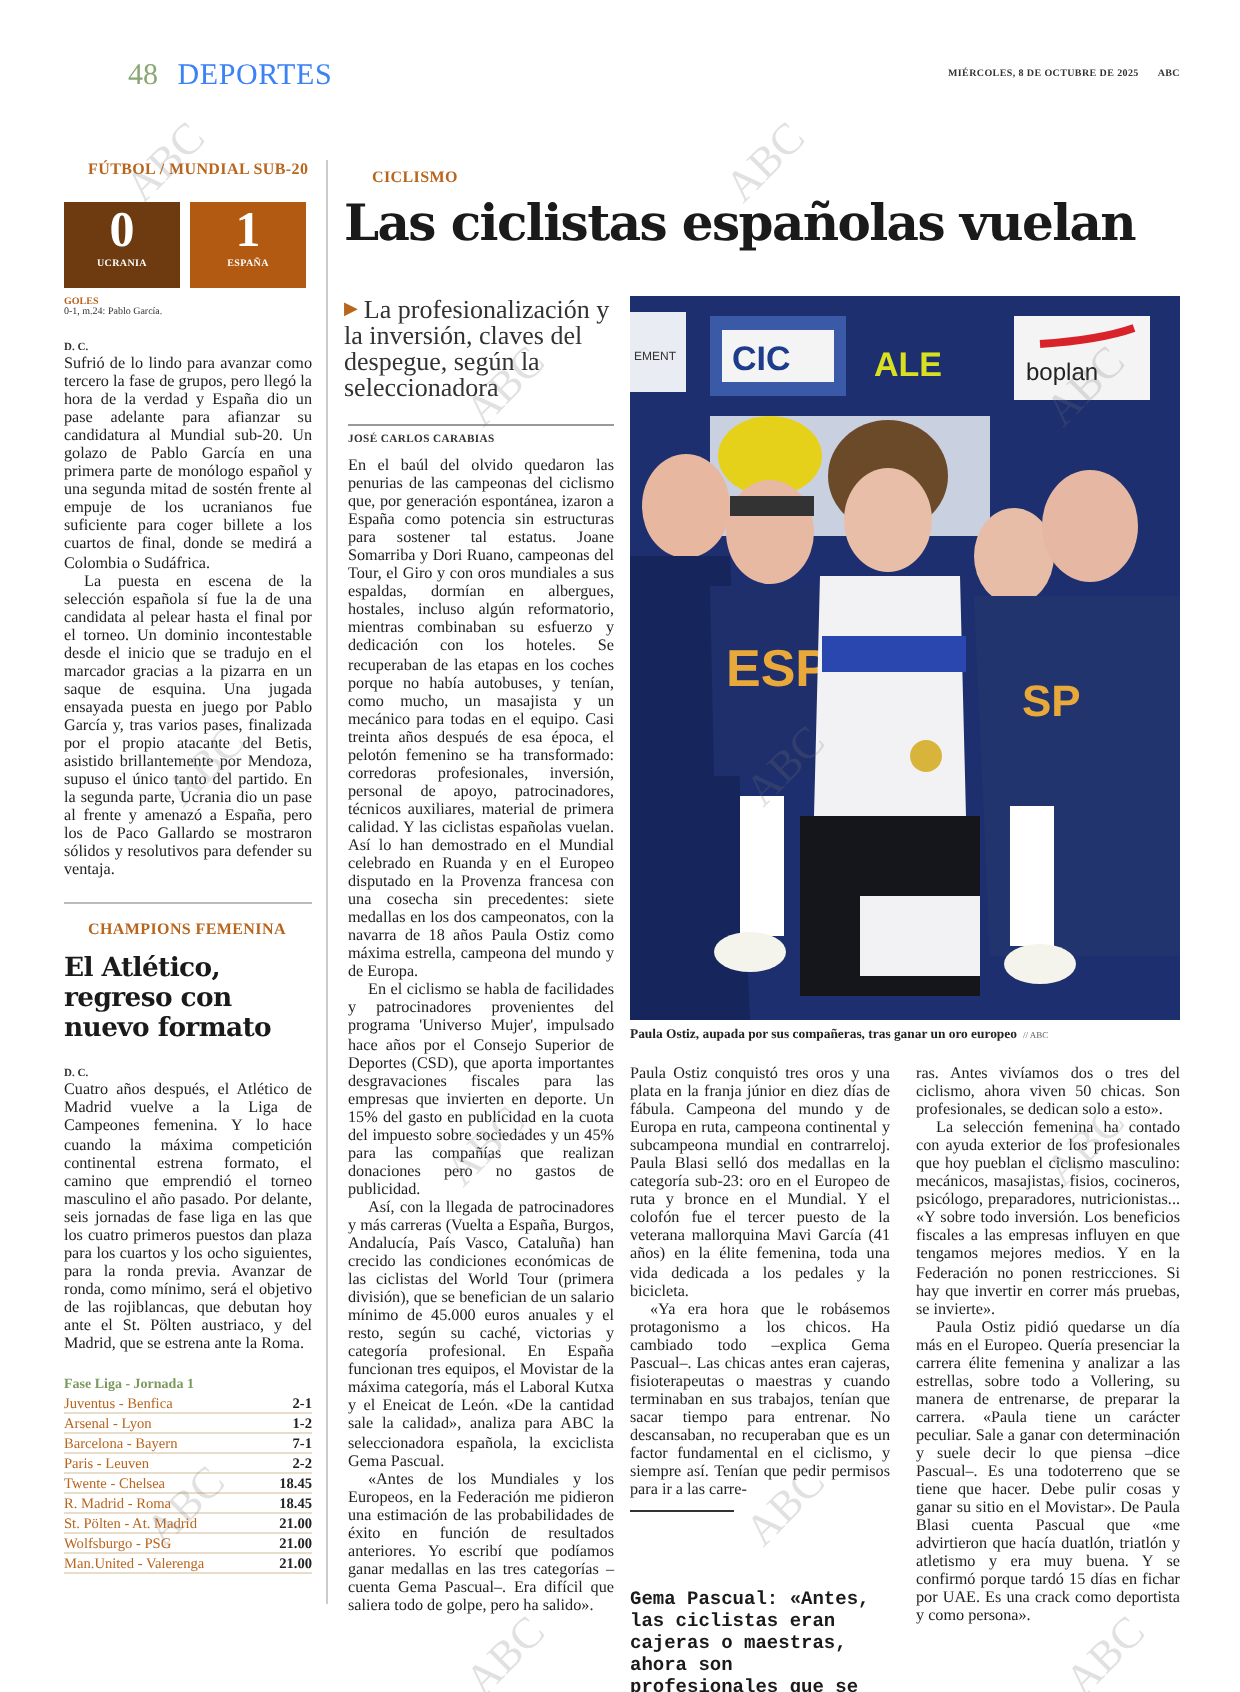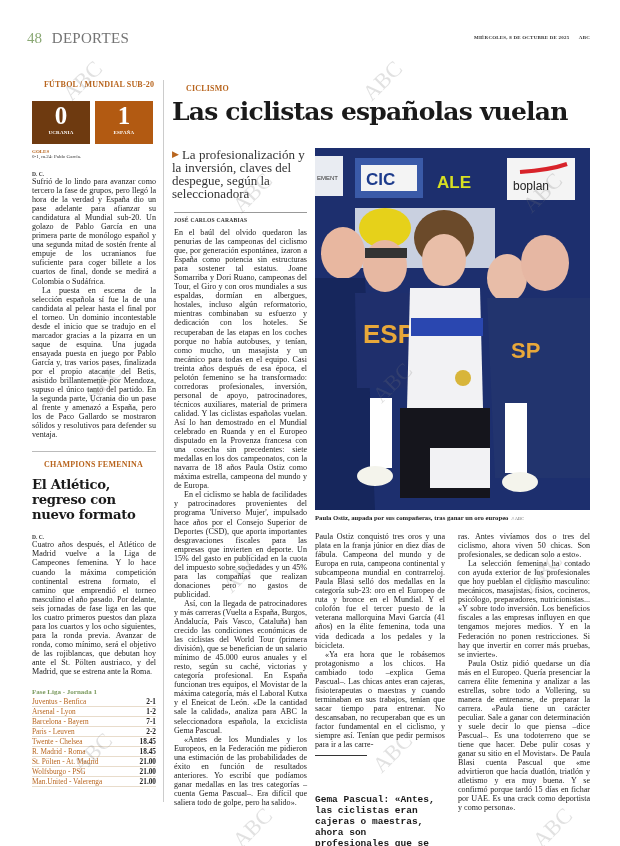--- a/index.html
+++ b/index.html
@@ -1,21 +1,21 @@
 <!DOCTYPE html>
 <html><head>
 <meta charset="utf-8">
 <style>
   * { box-sizing: border-box; margin: 0; padding: 0; }
   html, body { width: 620px; height: 846px; background: #ffffff; overflow: hidden; }
   body { position: relative; font-family: "DejaVu Serif", serif; color: #1a1a1a; }
 
   .hdr-left { position: absolute; left: 27px; top: 30px; font-family: "Liberation Serif", serif; font-size: 15px; }
-  .hdr-left .num { color: #8aa874; margin-right: 6px; }
-  .hdr-left .sec { color: #737373; letter-spacing: 0.3px; margin-top: 20px; }
+  .hdr-left .num { color: #8aa874; margin-right: 6px; margin-left: 37px; }
+  .hdr-left .sec { color: #3b82f6; letter-spacing: 0.3px; margin-top: 20px; }
   .hdr-right { position: absolute; right: 30px; top: 35px; font-family: "Liberation Serif", serif; font-size: 5px; font-weight: bold; color: #333; letter-spacing: 0.2px; }
   .hdr-right .brand { margin-left: 8px; }
 
   
   .left-col { position: absolute; left: 32px; top: 80px; width: 124px; }
   .kicker { font-family: "Liberation Serif", serif; font-weight: bold; color: #b8651e; font-size: 8px; letter-spacing: 0.2px; padding-left: 12px; }
   .lhead { font-family: "DejaVu Serif", serif; font-weight: bold; font-size: 13.2px; line-height: 15px; color: #1a1a1a; margin-top: 8px; letter-spacing: -0.3px; }
   .scores { display: flex; gap: 5px; margin-top: 12px; }
   .score-box { width: 58px; height: 43px; color: #fff; text-align: center; }
   .score-box .val { font-family: "Liberation Serif", serif; font-weight: bold; font-size: 25px; line-height: 29px; display: block; }

